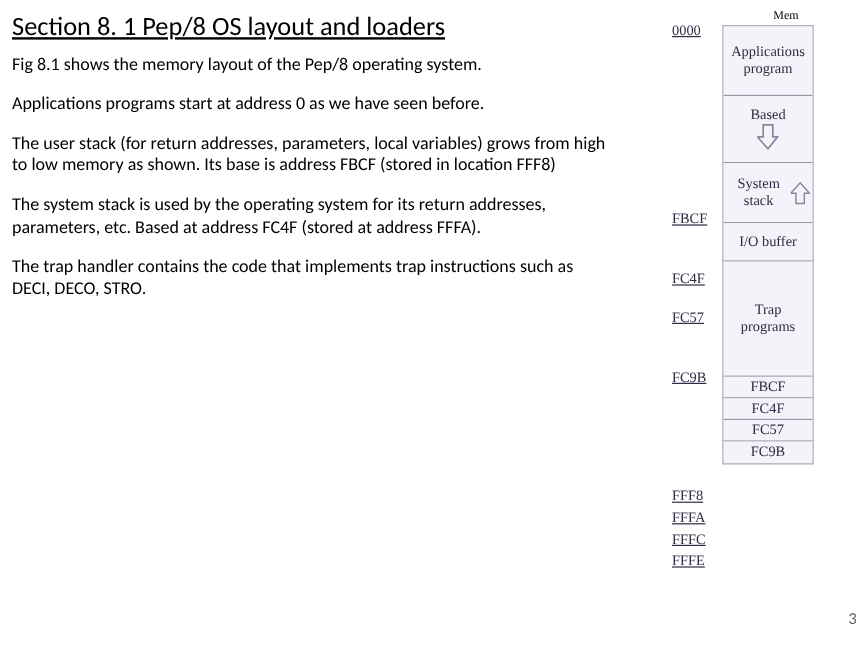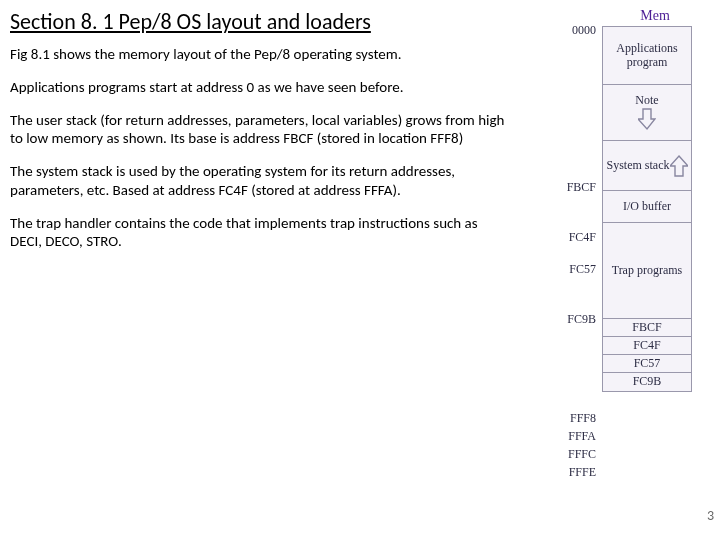--- a/index.html
+++ b/index.html
@@ -29,52 +29,52 @@
   }
   .para {
     font-size: 15px;
     line-height: 1.25;
     color: #000;
     margin-bottom: 14px;
   }
   .mem-wrap { position: relative; width: 152px; }
   .mem-title {
     font-family: "Times New Roman", serif;
-    font-size: 14px;
+    font-size: 10px;
     text-align: center;
     margin: 0 0 2px 38px;
-    color: #4c1d95;
+    color: #000000;
   }
   .diagram { position: relative; }
   .column {
     position: absolute;
     left: 42px; top: 0;
-    width: 90px;
+    width: 76px;
     border: 1px solid #9a98ac;
   }
   .seg {
     border-bottom: 1px solid #9a98ac;
     display: flex; align-items: center; justify-content: center;
     font-family: "Times New Roman", serif;
     font-size: 12px;
     color: #2c2c44;
     text-align: center;
     background: #f5f3f9;
     line-height: 1.1;
     padding: 2px;
   }
   .seg:last-child { border-bottom: none; }
   .addr {
     position: absolute;
     left: 0; width: 40px;
-    text-align: right;
     font-family: "Times New Roman", serif;
     font-size: 12px;
     color: #2c2c44;
     padding-right: 4px;
+    text-decoration: underline;
   }
   .arrow {
     width: 18px; height: 24px;
     position: relative;
   }
   .arrow svg { width: 100%; height: 100%; }
   .pagenum {
     position: absolute;
     right: 6px; bottom: 16px;
     font-size: 14px;
@@ -94,21 +94,21 @@
     <p class="para">The trap handler contains the code that implements trap instructions such as DECI, DECO, STRO.</p>
   </div>
 
   <div class="right">
     <div class="mem-wrap">
       <div class="mem-title">Mem</div>
       <div class="diagram" style="height:500px;">
         <div class="column">
           <div class="seg" style="height:58px;">Applications program</div>
           <div class="seg" style="height:56px; flex-direction:column;">
-            <span>Note</span>
+            <span>Based</span>
             <span class="arrow">
               <svg viewBox="0 0 18 24">
                   <path d="M5 2h8v10h4L9 22 0 12h5z" fill="none" stroke="#8886a0" stroke-width="1.4"></path>
                 </svg>
             </span>
           </div>
           <div class="seg" style="height:50px; ">
             <span>System stack</span>
             <span class="arrow">
               <svg viewBox="0 0 18 24">

